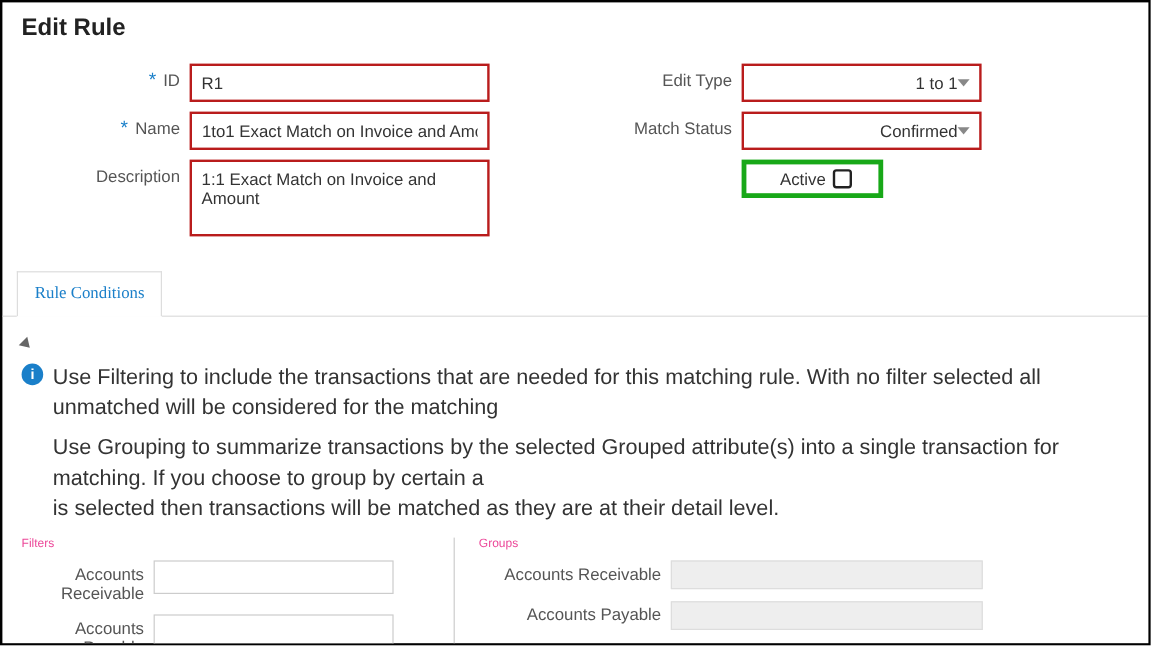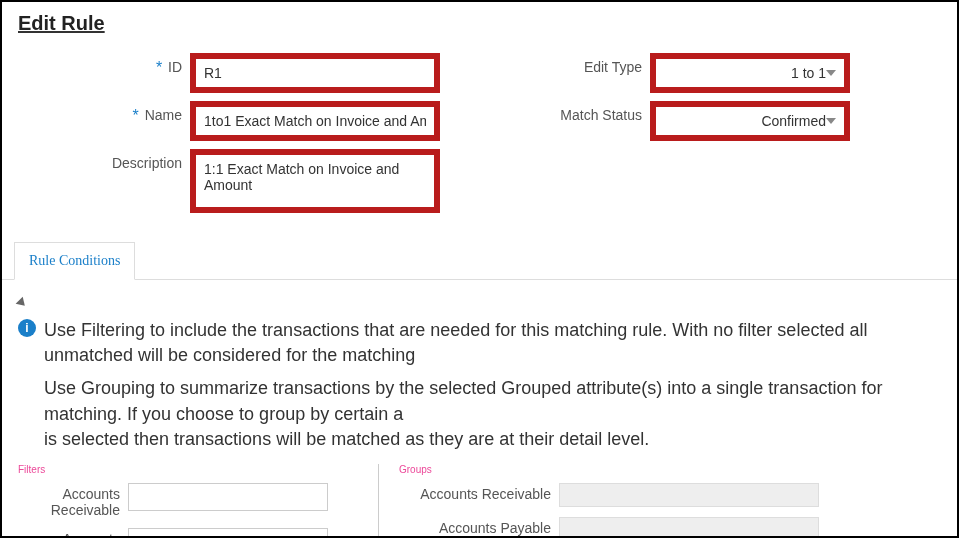--- a/index.html
+++ b/index.html
@@ -1,28 +1,28 @@
 <!DOCTYPE html>
 <html><head>
 <meta charset="utf-8">
 <style>
 * { box-sizing: border-box; margin: 0; padding: 0; }
 body { font-family: Arial, Helvetica, sans-serif; font-size: 14px; color: #333; background: #fff; }
 .frame { border: 2px solid #000; width: 959px; height: 538px; overflow: hidden; position: relative; }
-.header { padding: 10px 16px 6px; text-decoration: underline; }
+.header { padding: 10px 16px 6px; }
 .header h1 { font-size: 20px; font-weight: bold; color: #222; }
-.form-area { padding: 4px 16px 10px; display: flex; margin-left: 32px; }
+.form-area { padding: 4px 16px 10px; display: flex; }
 .col-left { width: 400px; }
 .col-right { width: 420px; margin-left: 60px; }
 .row { display: flex; align-items: flex-start; margin: 8px 0; }
 .label { width: 140px; text-align: right; padding-right: 8px; color: #555; font-size: 14px; padding-top: 6px; }
 .req { color: #1a7fc9; font-size: 16px; vertical-align: middle; margin-right: 2px; }
 .value { flex: 1; }
 input.txt, .dropdown, textarea.txt {
-  width: 250px; border: 6px solid #b91c1c; background: #fff;
+  width: 250px; border: 2px solid #b91c1c; background: #fff;
   font-size: 14px; color: #333; padding: 6px 8px; display: block;
 }
 textarea.txt { height: 64px; resize: none; font-family: inherit; }
 .dropdown { position: relative; display: flex; align-items: center; justify-content: flex-end; cursor: pointer; width: 200px; }
 .dropdown .caret { width: 0; height: 0; border-left: 5px solid transparent; border-right: 5px solid transparent; border-top: 6px solid #888; }
 .active-wrap { display: inline-flex; align-items: center; border: 4px solid #18a818; padding: 4px 22px 4px 28px; }
 .checkbox { width: 16px; height: 16px; border: 2px solid #222; border-radius: 3px; margin-left: 6px; display: inline-block; }
 .tabs { margin-top: 10px; border-bottom: 1px solid #ddd; padding-left: 12px; }
 .tab { display: inline-block; border: 1px solid #ddd; border-bottom: 1px solid #fff; background: #fff; padding: 10px 14px; color: #1a7fc9; font-size: 14px; position: relative; top: 1px; font-family: Liberation Serif, serif; }
 .section { padding: 18px 16px 0; }
@@ -83,20 +83,29 @@
       </div>
       <div class="row">
         <div class="label">Match Status</div>
         <div class="value">
           <div class="dropdown">
             <span>Confirmed</span>
             <span class="caret"></span>
           </div>
         </div>
       </div>
+      <div class="row">
+        <div class="label"></div>
+        <div class="value">
+          <span class="active-wrap">
+            <span>Active</span>
+            <span class="checkbox"></span>
+          </span>
+        </div>
+      </div>
     </div>
   </div>
 
   <div class="tabs">
     <div class="tab">Rule Conditions</div>
   </div>
 
   <div class="section">
     <div class="sect-head">
       <span class="tri"></span>

